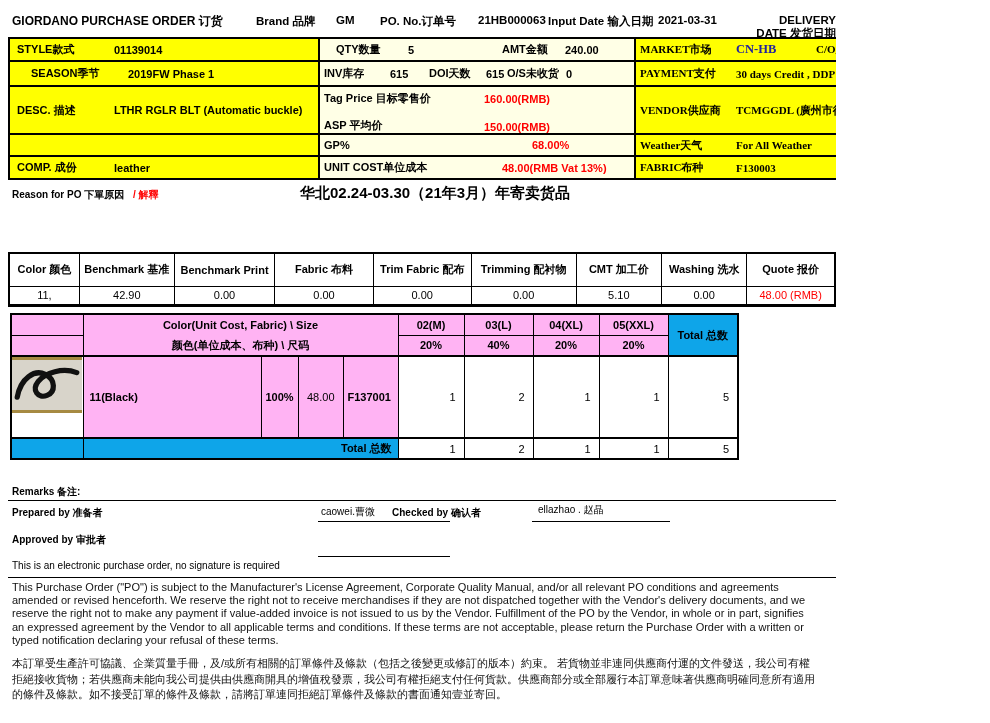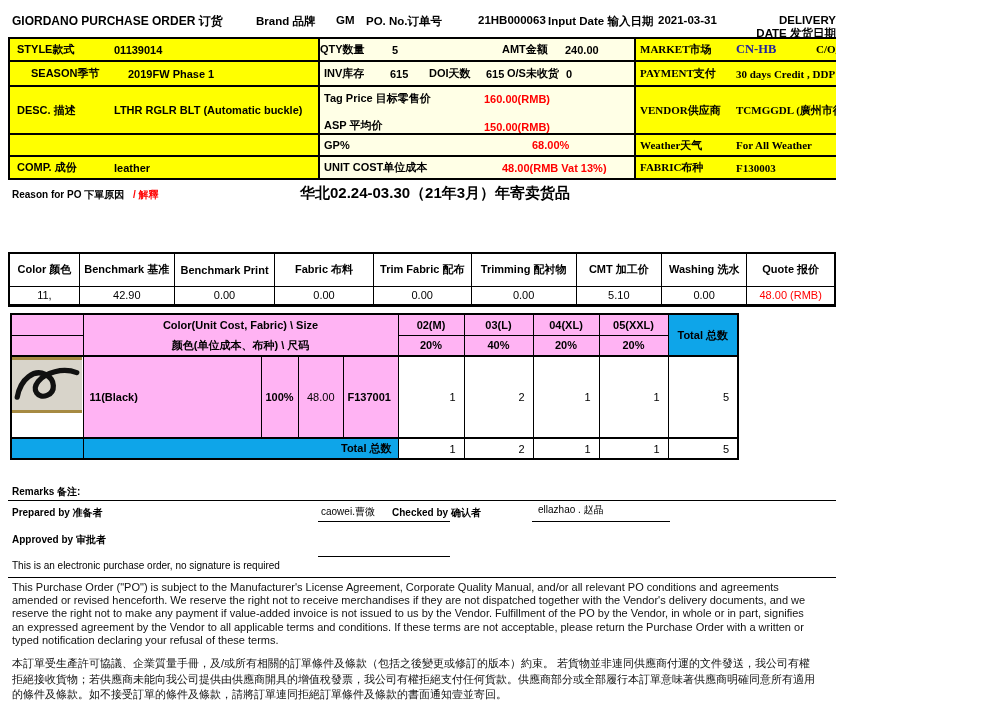--- a/index.html
+++ b/index.html
@@ -49,36 +49,36 @@
   .thumb-strip { height:3px; background:#A68A42; }
 </style>
 </head>
 <body>
 
 <div class="page">
 
   <span class="abs b" style="left:12px;top:13px;font-size:12px;">GIORDANO PURCHASE ORDER 订货</span>
   <span class="abs b t115" style="left:256px;top:14px;">Brand 品牌</span>
   <span class="abs b t115" style="left:336px;top:14px;">GM</span>
-  <span class="abs b t115" style="left:366px;top:14px;">PO. No.订单号</span>
+  <span class="abs b t115" style="left:380px;top:14px;">PO. No.订单号</span>
   <span class="abs b t115" style="left:478px;top:14px;">21HB000063</span>
   <span class="abs b t115" style="left:548px;top:14px;">Input Date 输入日期</span>
   <span class="abs b t115" style="left:658px;top:14px;">2021-03-31</span>
   <span class="abs b t115" style="left:755px;top:14px;">DELIVERY DATE 发货日期</span>
   <span class="abs b t115" style="left:898px;top:14px;">2021-4-12</span>
 
   <div class="info-grid">
 
     <div class="info-row">
       <div class="cell left" style="height:21px;">
         <span class="lab" style="margin-left:7px;width:97px;">STYLE款式</span>
         <span>01139014</span>
       </div>
       <div class="cell mid" style="height:21px;">
-        <span class="lab" style="margin-left:0;width:72px;">QTY数量</span>
+        <span class="lab" style="margin-left:16px;width:72px;">QTY数量</span>
         <span>5</span>
         <span class="lab" style="position:absolute;left:182px;">AMT金额</span>
         <span style="position:absolute;left:245px;">240.00</span>
       </div>
       <div class="cell right" style="height:21px;">
         <span class="lab" style="margin-left:4px;">MARKET市场</span>
         <span class="blue" style="position:absolute;left:100px;font-size:12.5px;">CN-HB</span>
         <span style="position:absolute;left:180px;">C/O原产地</span>
         <span style="position:absolute;left:232px;">MAINLAND CHINA</span>
       </div>

